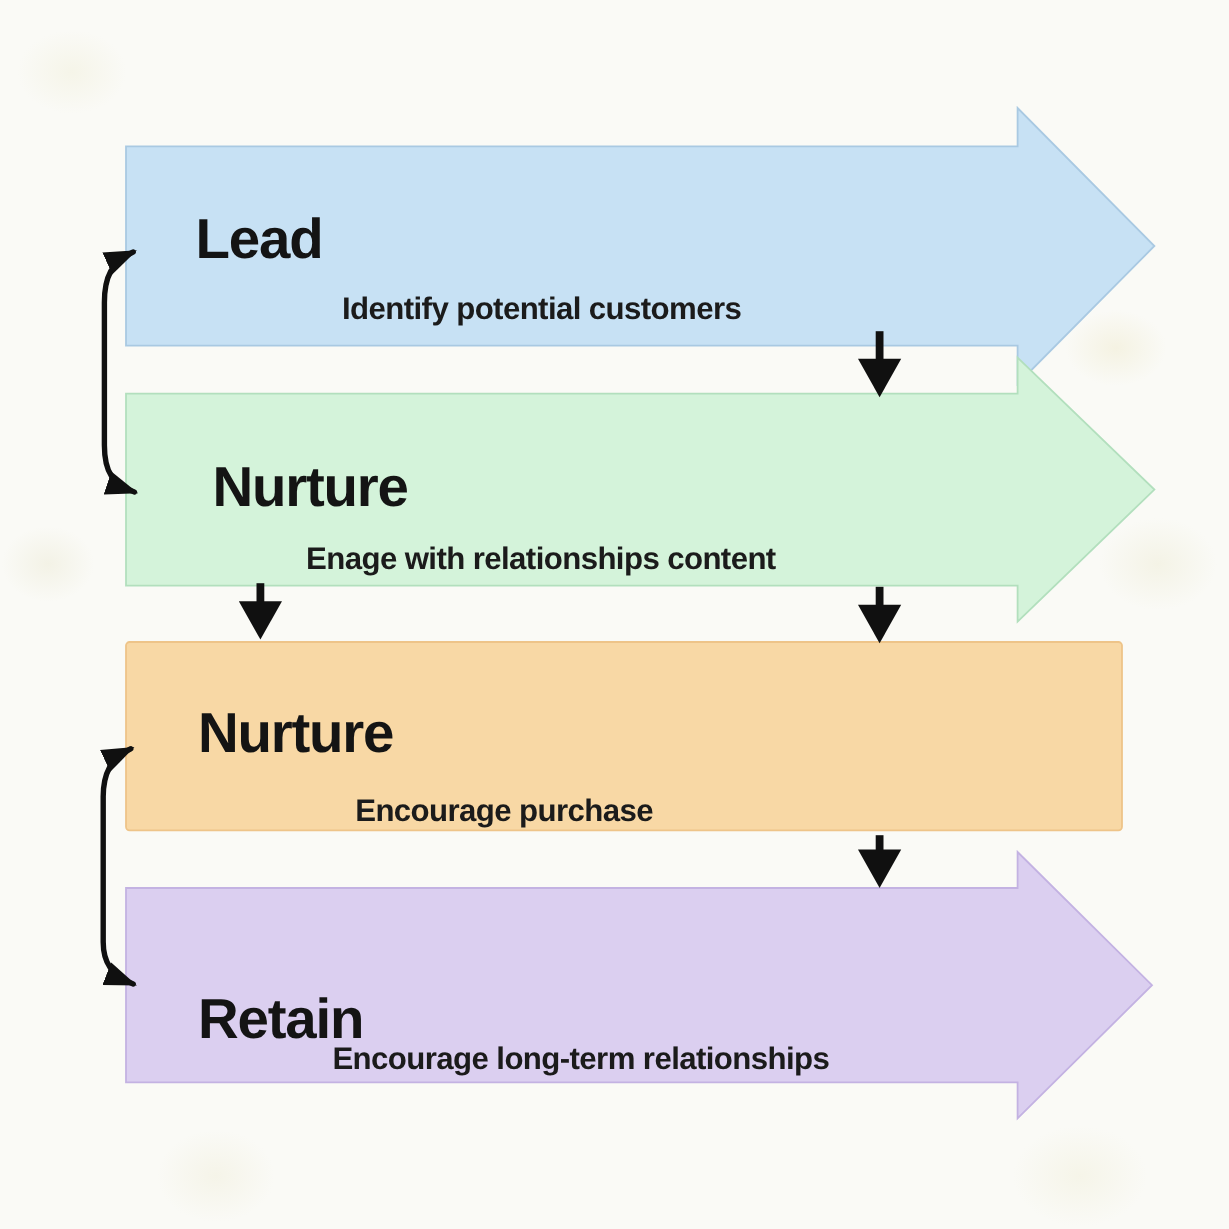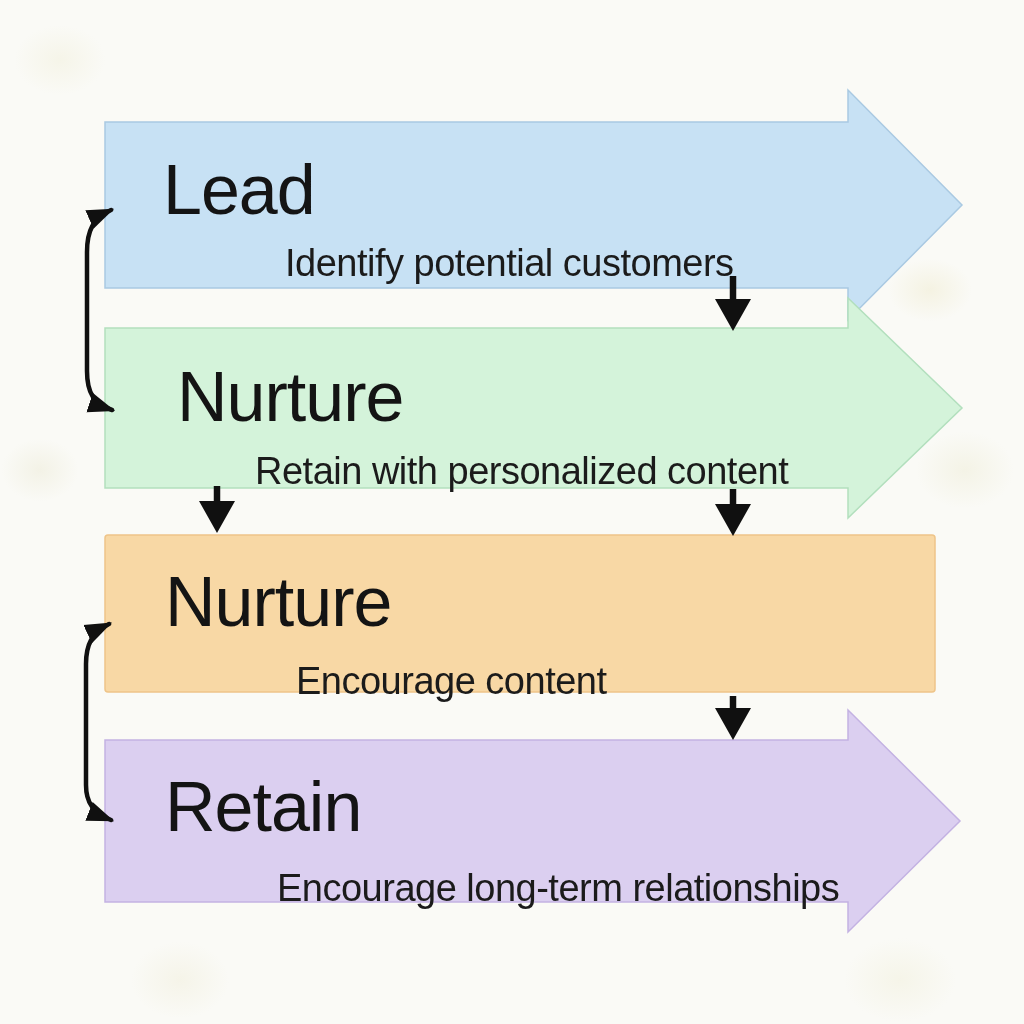--- a/index.html
+++ b/index.html
@@ -14,31 +14,31 @@
     background:
       radial-gradient(60px 45px at 930px 290px, rgba(240,236,210,.55), rgba(240,236,210,0) 70%),
       radial-gradient(70px 55px at 965px 470px, rgba(238,236,214,.5), rgba(238,236,214,0) 70%),
       radial-gradient(55px 45px at 40px 470px,  rgba(236,234,214,.5), rgba(236,234,214,0) 70%),
       radial-gradient(65px 50px at 60px 60px,   rgba(240,238,216,.45), rgba(240,238,216,0) 70%),
       radial-gradient(80px 60px at 900px 980px, rgba(240,238,216,.45), rgba(240,238,216,0) 70%),
       radial-gradient(70px 55px at 180px 980px, rgba(238,235,212,.4),  rgba(238,235,212,0) 70%);
   }
   svg.shapes{position:absolute;left:0;top:0;}
   .stage-title{
-    position:absolute;font-size:70px;font-weight:400;color:#141414;
-    letter-spacing:-1px;line-height:1;white-space:nowrap;
+    position:absolute;font-size:47px;font-weight:700;color:#141414;
+    letter-spacing:-1px;line-height:1;white-space:nowrap;margin-top:20px;
   }
   .stage-sub{
-    position:absolute;font-size:38px;font-weight:400;color:#1b1b1b;
+    position:absolute;font-size:26px;font-weight:700;color:#1b1b1b;
     letter-spacing:-0.5px;line-height:1.1;white-space:nowrap;
   }
   .t-lead   {left:163px;top:155px;}
   .t-nurture{left:177px;top:362px;}
   .t-convert{left:165px;top:567px;}
-  .t-retain {left:165px;top:772px;}
+  .t-retain {left:165px;top:805px;}
   .s-lead   {left:285px;top:243px;}
   .s-nurture{left:255px;top:451px;}
   .s-convert{left:296px;top:661px;}
   .s-retain {left:277px;top:868px;}
 </style>
 </head>
 <body>
 
 <div class="bg-texture"></div>
 
@@ -76,19 +76,19 @@
 
   <path d="M 111,210 C 93,218 87,231 87,252 L 87,371 C 87,393 94,404 112,410" fill="none" stroke="#101010" stroke-width="4.5" stroke-linecap="round" marker-start="url(#ah)" marker-end="url(#ah)"></path>
 
   <path d="M 109,624 C 92,632 86,645 86,664 L 86,785 C 86,802 93,813 111,820" fill="none" stroke="#101010" stroke-width="4.5" stroke-linecap="round" marker-start="url(#ah)" marker-end="url(#ah)"></path>
 </svg>
 
 <div class="stage-title t-lead">Lead</div>
 <div class="stage-sub   s-lead">Identify potential customers</div>
 
 <div class="stage-title t-nurture">Nurture</div>
-<div class="stage-sub   s-nurture">Retain with personalized content</div>
+<div class="stage-sub   s-nurture">Enage with relationships content</div>
 
 <div class="stage-title t-convert">Nurture</div>
-<div class="stage-sub   s-convert">Encourage content</div>
+<div class="stage-sub   s-convert">Encourage purchase</div>
 
 <div class="stage-title t-retain">Retain</div>
 <div class="stage-sub   s-retain">Encourage long-term relationships</div>
 
 </body></html>

